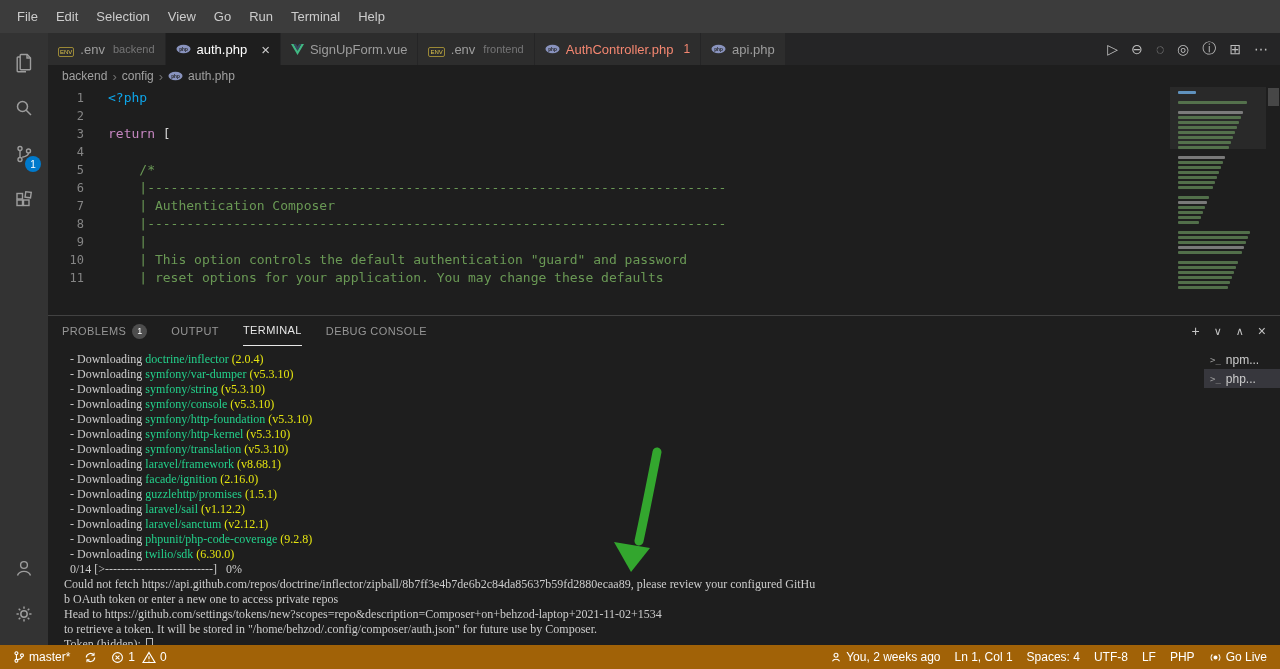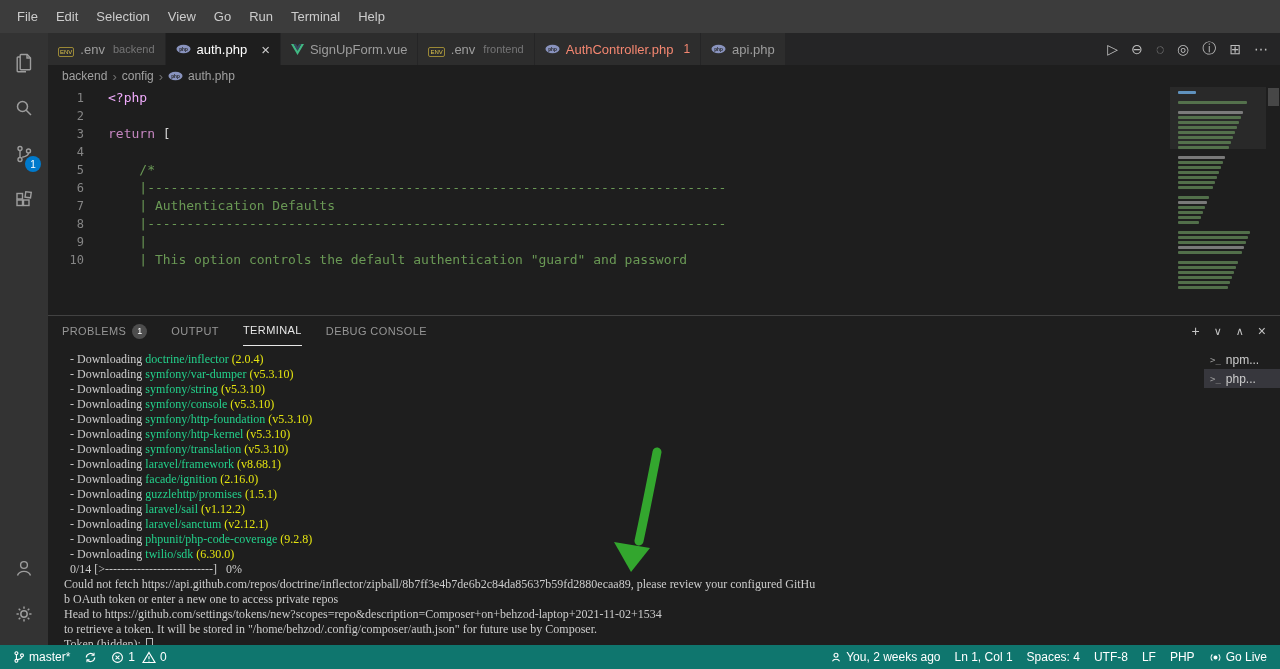--- a/index.html
+++ b/index.html
@@ -37,21 +37,21 @@
   .breadcrumb{height:22px;display:flex;align-items:center;font-size:12px;color:#a0a0a0;padding-left:14px;gap:5px;background:#1e1e1e;flex:0 0 auto;}
   .crumb-sep{color:#6e6e6e;font-size:13px;}
 
   
   .editor{height:228px;position:relative;display:flex;min-height:0;background:#1e1e1e;overflow:hidden;flex:0 0 auto;}
   .code-area{flex:1;font-family:"DejaVu Sans Mono",monospace;font-size:13px;line-height:18px;padding-top:2px;overflow:hidden;}
   .blame{color:#6e6e6e;font-size:11px;padding-left:60px;height:18px;line-height:18px;font-family:"Liberation Sans",sans-serif;}
   .code-row{display:flex;height:18px;white-space:pre;}
   .gutter{width:48px;text-align:right;padding-right:12px;color:#858585;flex:0 0 auto;font-size:12px;}
   .code-text{padding-left:12px;}
-  .tok-kw{color:#f0abfc;}
+  .tok-kw{color:#0ea5e9;}
   .tok-kw2{color:#c586c0;}
   .tok-fg{color:#d4d4d4;}
   .tok-cm{color:#6a9955;}
   .minimap{width:96px;flex:0 0 auto;position:relative;}
   .mm-line{position:absolute;left:8px;height:3px;opacity:.85;border-radius:1px;}
   .mm-view{position:absolute;left:0;top:0;width:96px;height:62px;background:rgba(255,255,255,0.05);}
   .scrollcol{width:14px;flex:0 0 auto;position:relative;}
   .scroll-thumb{position:absolute;top:1px;left:2px;width:11px;height:18px;background:rgba(121,121,121,0.45);}
 
   
@@ -66,21 +66,21 @@
   .t-line{height:15px;font-family:Liberation Serif, serif;}
   .t-green{color:#23d18b;}
   .t-yellow{color:#e5e510;}
   .cursor-block{display:inline-block;width:7px;height:12px;border:1px solid #bbbbbb;vertical-align:-2px;margin-left:2px;}
   .term-sidebar{width:76px;flex:0 0 auto;padding-top:4px;font-size:12px;color:#cccccc;}
   .term-item{display:flex;align-items:center;gap:5px;height:19px;padding-left:6px;white-space:nowrap;overflow:hidden;}
   .term-item.selected{background:#37373d;}
   .term-glyph{font-family:"DejaVu Sans Mono",monospace;font-size:9px;color:#9d9d9d;}
 
   
-  .statusbar{height:24px;background:#0f766e;display:flex;align-items:center;color:#ffffff;font-size:12px;padding:0 6px;flex:0 0 auto;}
+  .statusbar{height:24px;background:#a16207;display:flex;align-items:center;color:#ffffff;font-size:12px;padding:0 6px;flex:0 0 auto;}
   .sb-item{display:flex;align-items:center;gap:4px;padding:0 7px;height:24px;white-space:nowrap;}
   .sb-right{margin-left:auto;display:flex;align-items:center;}
 
   .arrow-svg{position:absolute;left:598px;top:438px;pointer-events:none;z-index:5;}
   svg{display:block;}
 </style>
 </head>
 <body>
 
 <div class="app">
@@ -226,24 +226,25 @@
 
       <div class="editor">
         <div class="code-area">
           <div>
               <div class="code-row"><span class="gutter">1</span><span class="code-text"><span class="tok-kw">&lt;?php</span></span></div>
               <div class="code-row"><span class="gutter">2</span><span class="code-text"></span></div>
               <div class="code-row"><span class="gutter">3</span><span class="code-text"><span class="tok-kw2">return</span><span class="tok-fg"> [</span></span></div>
               <div class="code-row"><span class="gutter">4</span><span class="code-text"></span></div>
               <div class="code-row"><span class="gutter">5</span><span class="code-text"><span class="tok-cm">    /*</span></span></div>
               <div class="code-row"><span class="gutter">6</span><span class="code-text"><span class="tok-cm">    |--------------------------------------------------------------------------</span></span></div>
-              <div class="code-row"><span class="gutter">7</span><span class="code-text"><span class="tok-cm">    | Authentication Defaults</span></span></div>
+              <div class="code-row"><span class="gutter">7</span><span class="code-text"><span class="tok-cm">    | Authentication Composer</span></span></div>
               <div class="code-row"><span class="gutter">8</span><span class="code-text"><span class="tok-cm">    |--------------------------------------------------------------------------</span></span></div>
               <div class="code-row"><span class="gutter">9</span><span class="code-text"><span class="tok-cm">    |</span></span></div>
               <div class="code-row"><span class="gutter">10</span><span class="code-text"><span class="tok-cm">    | This option controls the default authentication "guard" and password</span></span></div>
+              <div class="code-row"><span class="gutter">11</span><span class="code-text"><span class="tok-cm">    | reset options for your application. You may change these defaults</span></span></div>
             </div>
         </div>
         <div class="minimap">
             <div class="mm-view"></div>
             <div class="mm-line" style="top: 4px; width: 18px; background: rgb(106, 165, 216);"></div>
             <div class="mm-line" style="top: 14px; width: 69px; background: rgb(92, 126, 82);"></div>
             <div class="mm-line" style="top: 24px; width: 65px; background: rgb(138, 138, 138);"></div>
             <div class="mm-line" style="top: 29px; width: 63px; background: rgb(92, 126, 82);"></div>
             <div class="mm-line" style="top: 34px; width: 61px; background: rgb(92, 126, 82);"></div>
             <div class="mm-line" style="top: 39px; width: 59px; background: rgb(92, 126, 82);"></div>

